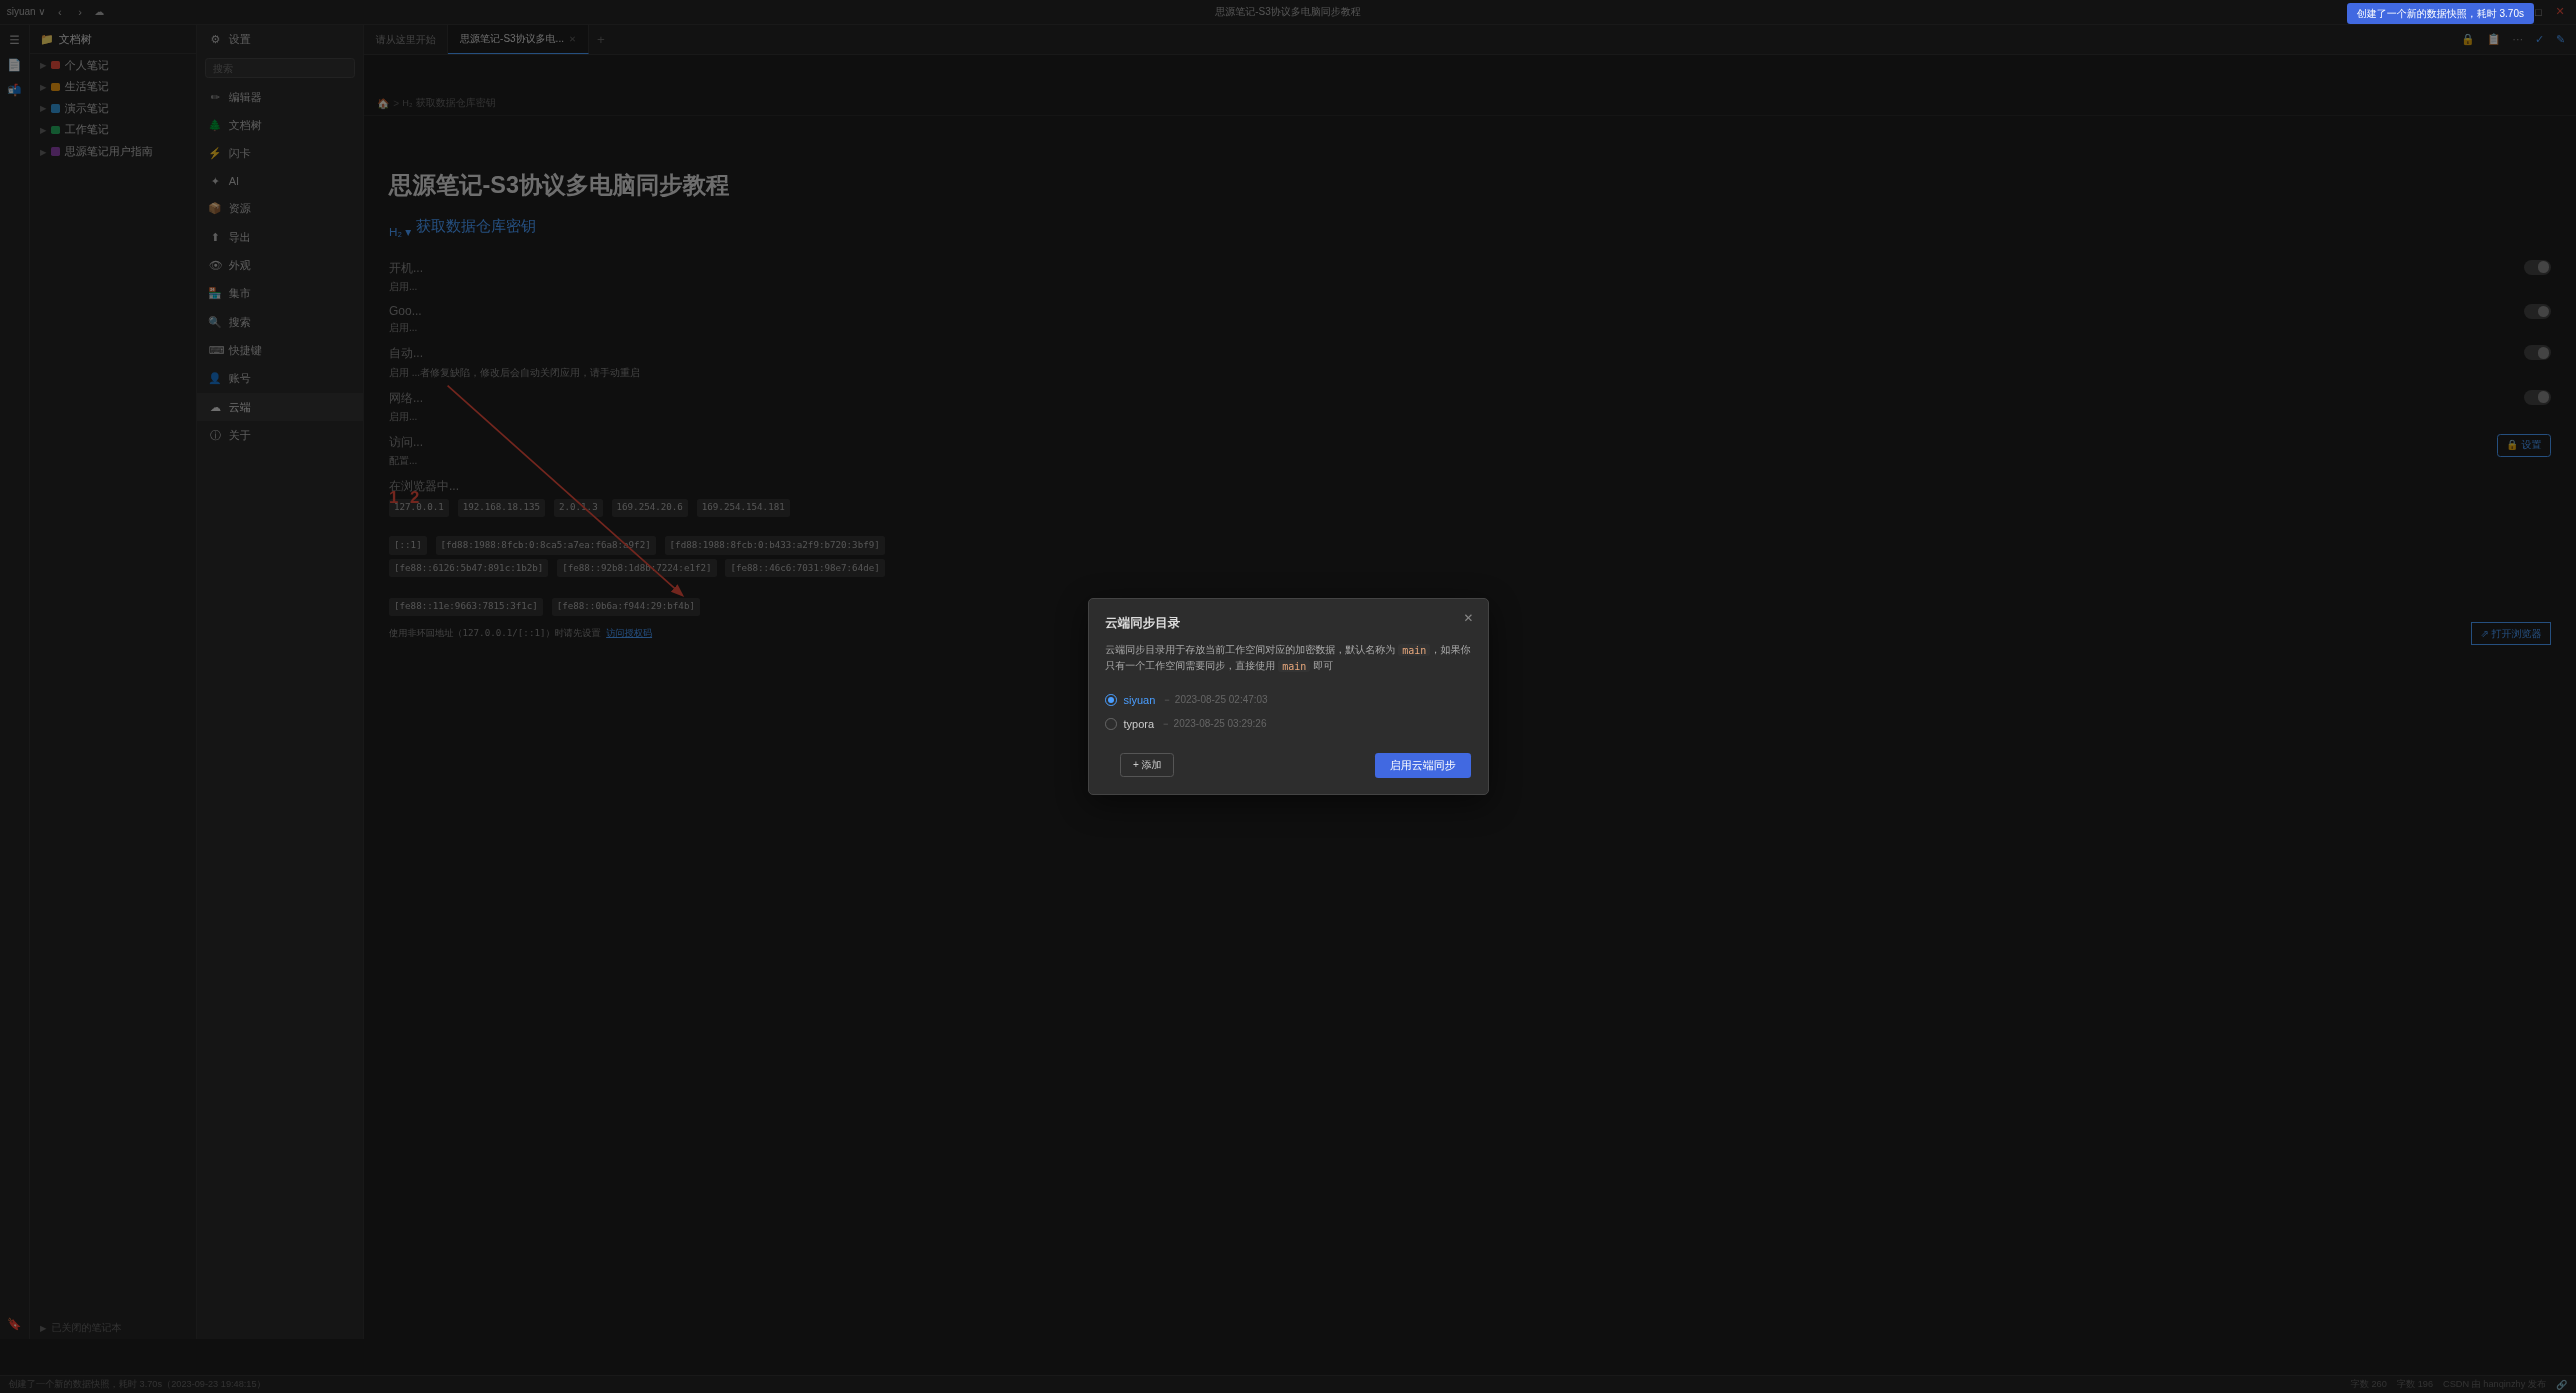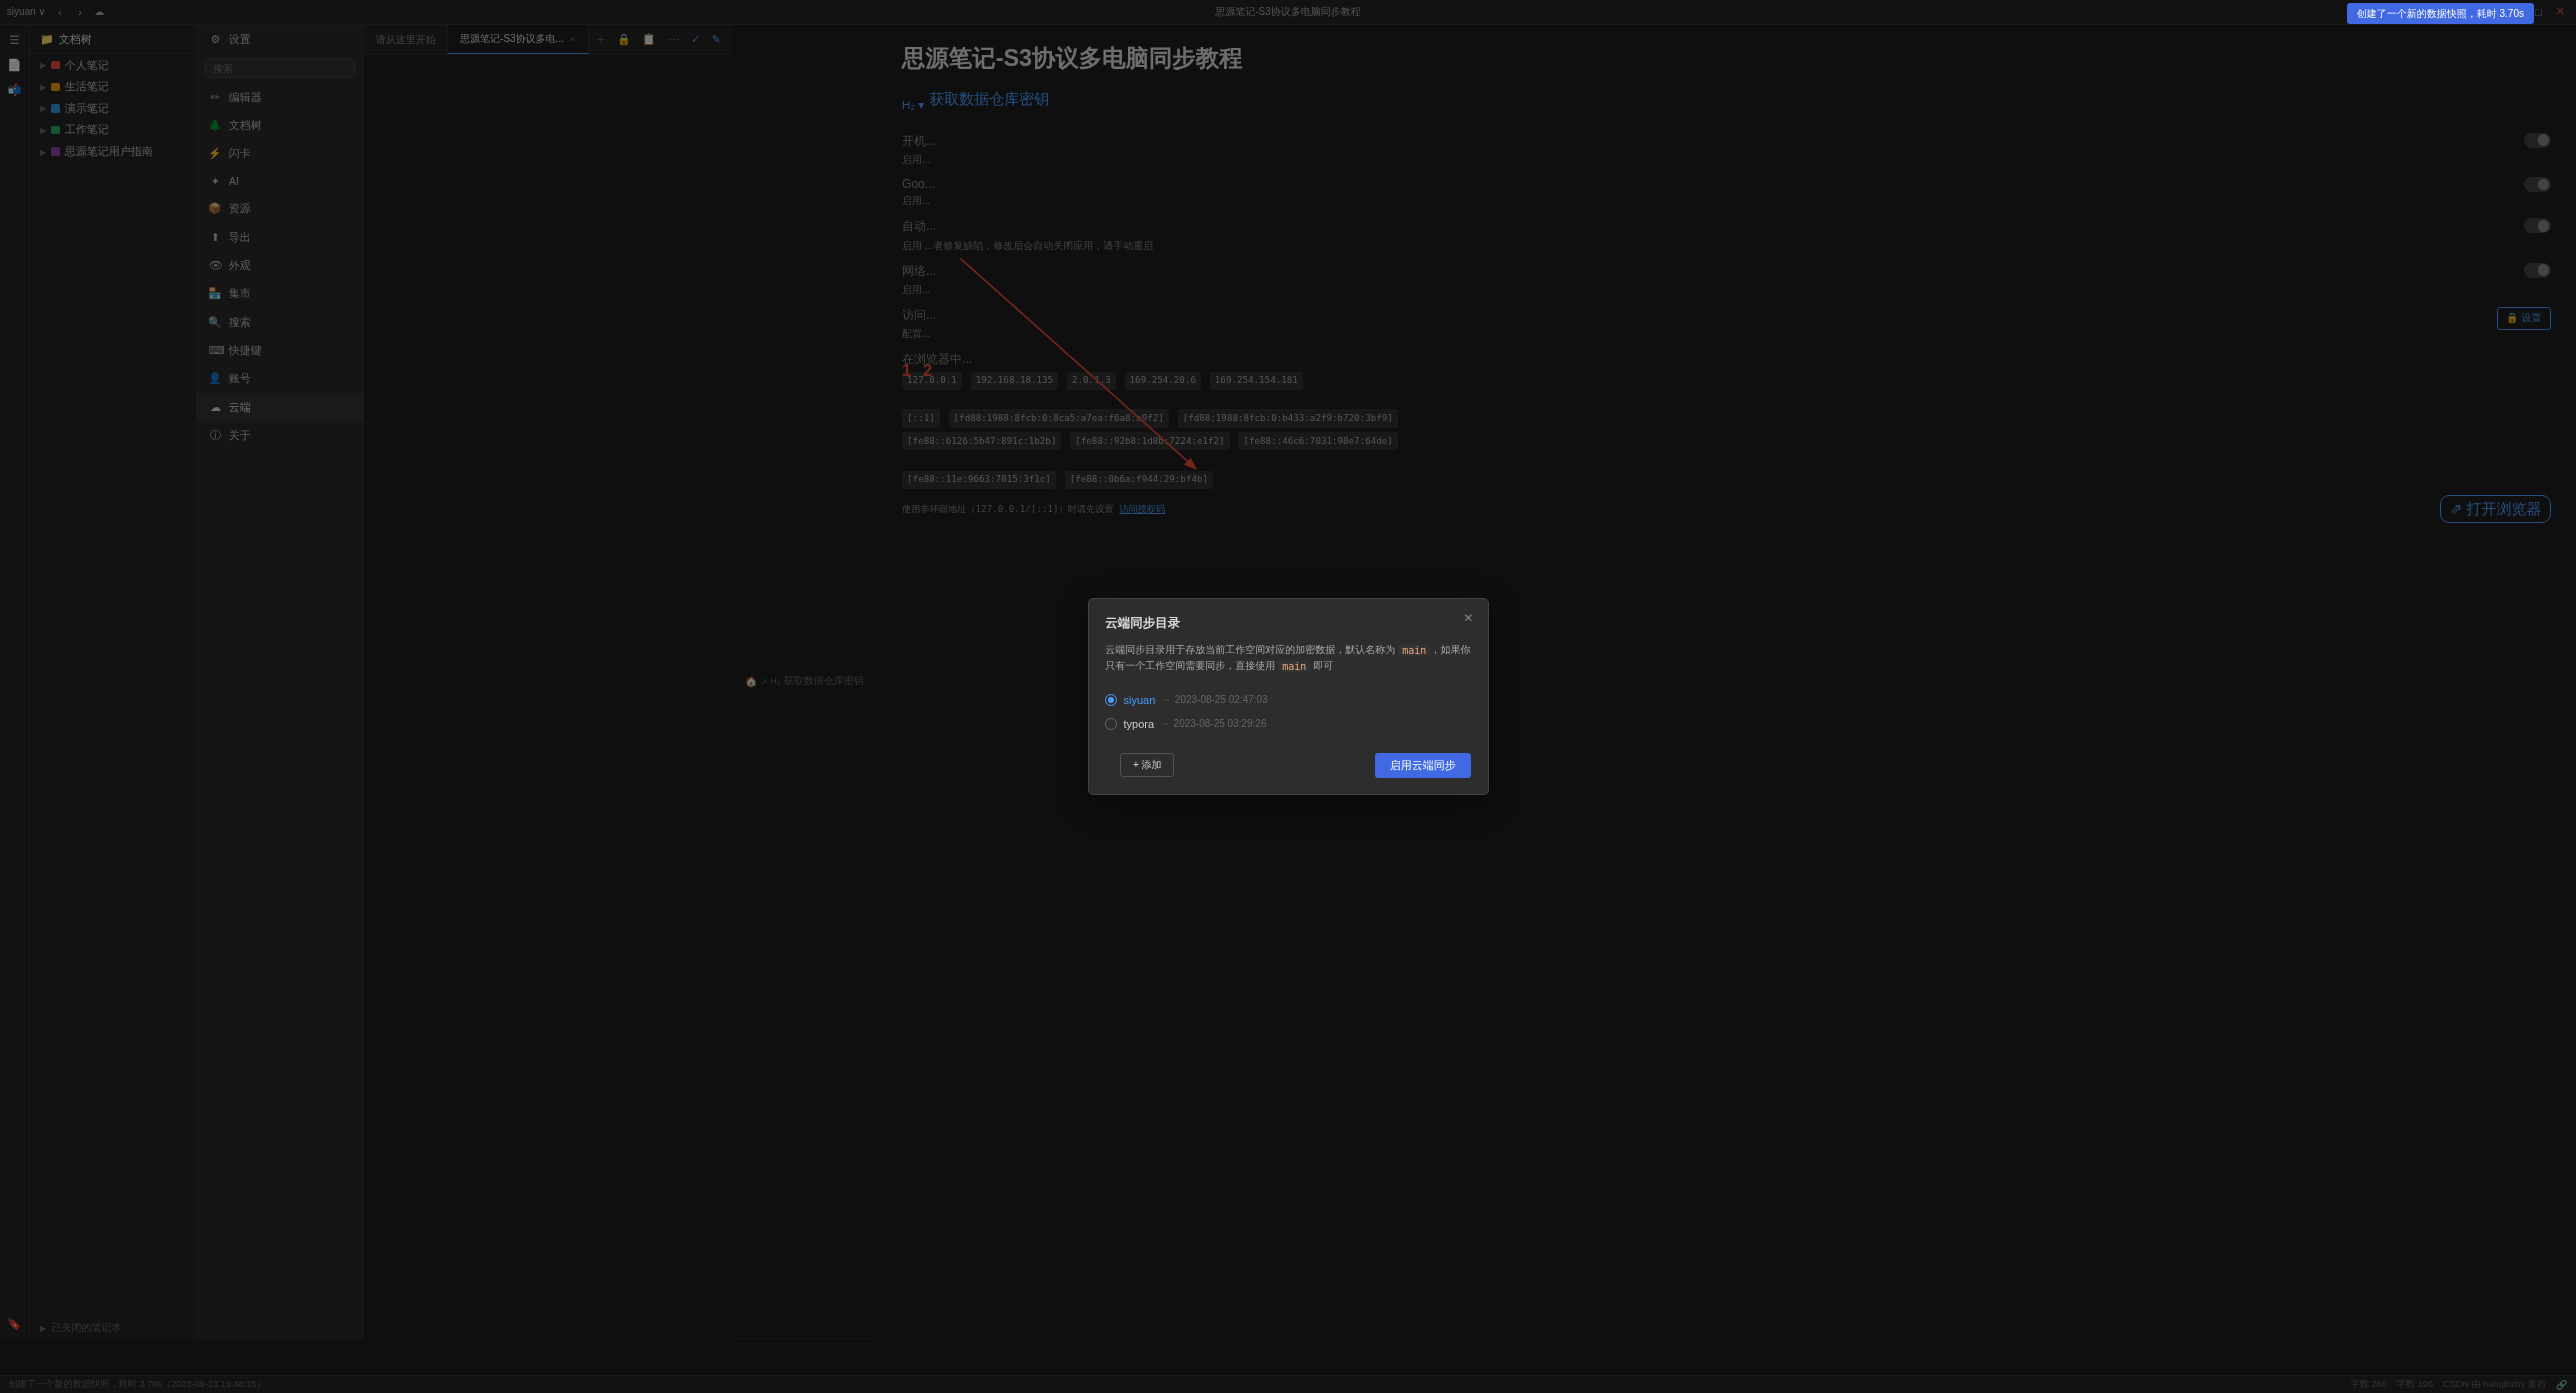--- a/index.html
+++ b/index.html
@@ -165,23 +165,24 @@
       font-size: 10px;
       width: calc(100% - 16.7px);
       outline: none;
     }
     .settings-item-icon { width: 13.4px; text-align: center; font-size: 11px; }
 
     
     .content-area {
       flex: 1;
       display: flex;
-      flex-direction: row;
+      flex-direction: column;
       overflow: hidden;
       background: #1e1e1e;
+      gap: 36px;
     }
 
     
     .tab-bar {
       height: 30px;
       background: #252525;
       display: flex;
       align-items: center;
       border-bottom: 0.8px solid #333;
       flex-shrink: 0;
@@ -388,23 +389,23 @@
       border-radius: 3.3px;
       cursor: pointer;
       font-size: 10px;
       display: flex; align-items: center; gap: 3.3px;
     }
     .btn-open {
       background: transparent;
       border: 0.8px solid #4a9eff;
       color: #4a9eff;
       padding: 3.3px 8.4px;
-      border-radius: 9px;
-      cursor: pointer;
-      font-size: 15px;
+      border-radius: 0;
+      cursor: pointer;
+      font-size: 10px;
       display: flex; align-items: center; gap: 3.3px;
     }
 
     
     .arrow-canvas {
       position: absolute;
       top: 0; left: 0;
       pointer-events: none;
       z-index: 50;
     }

